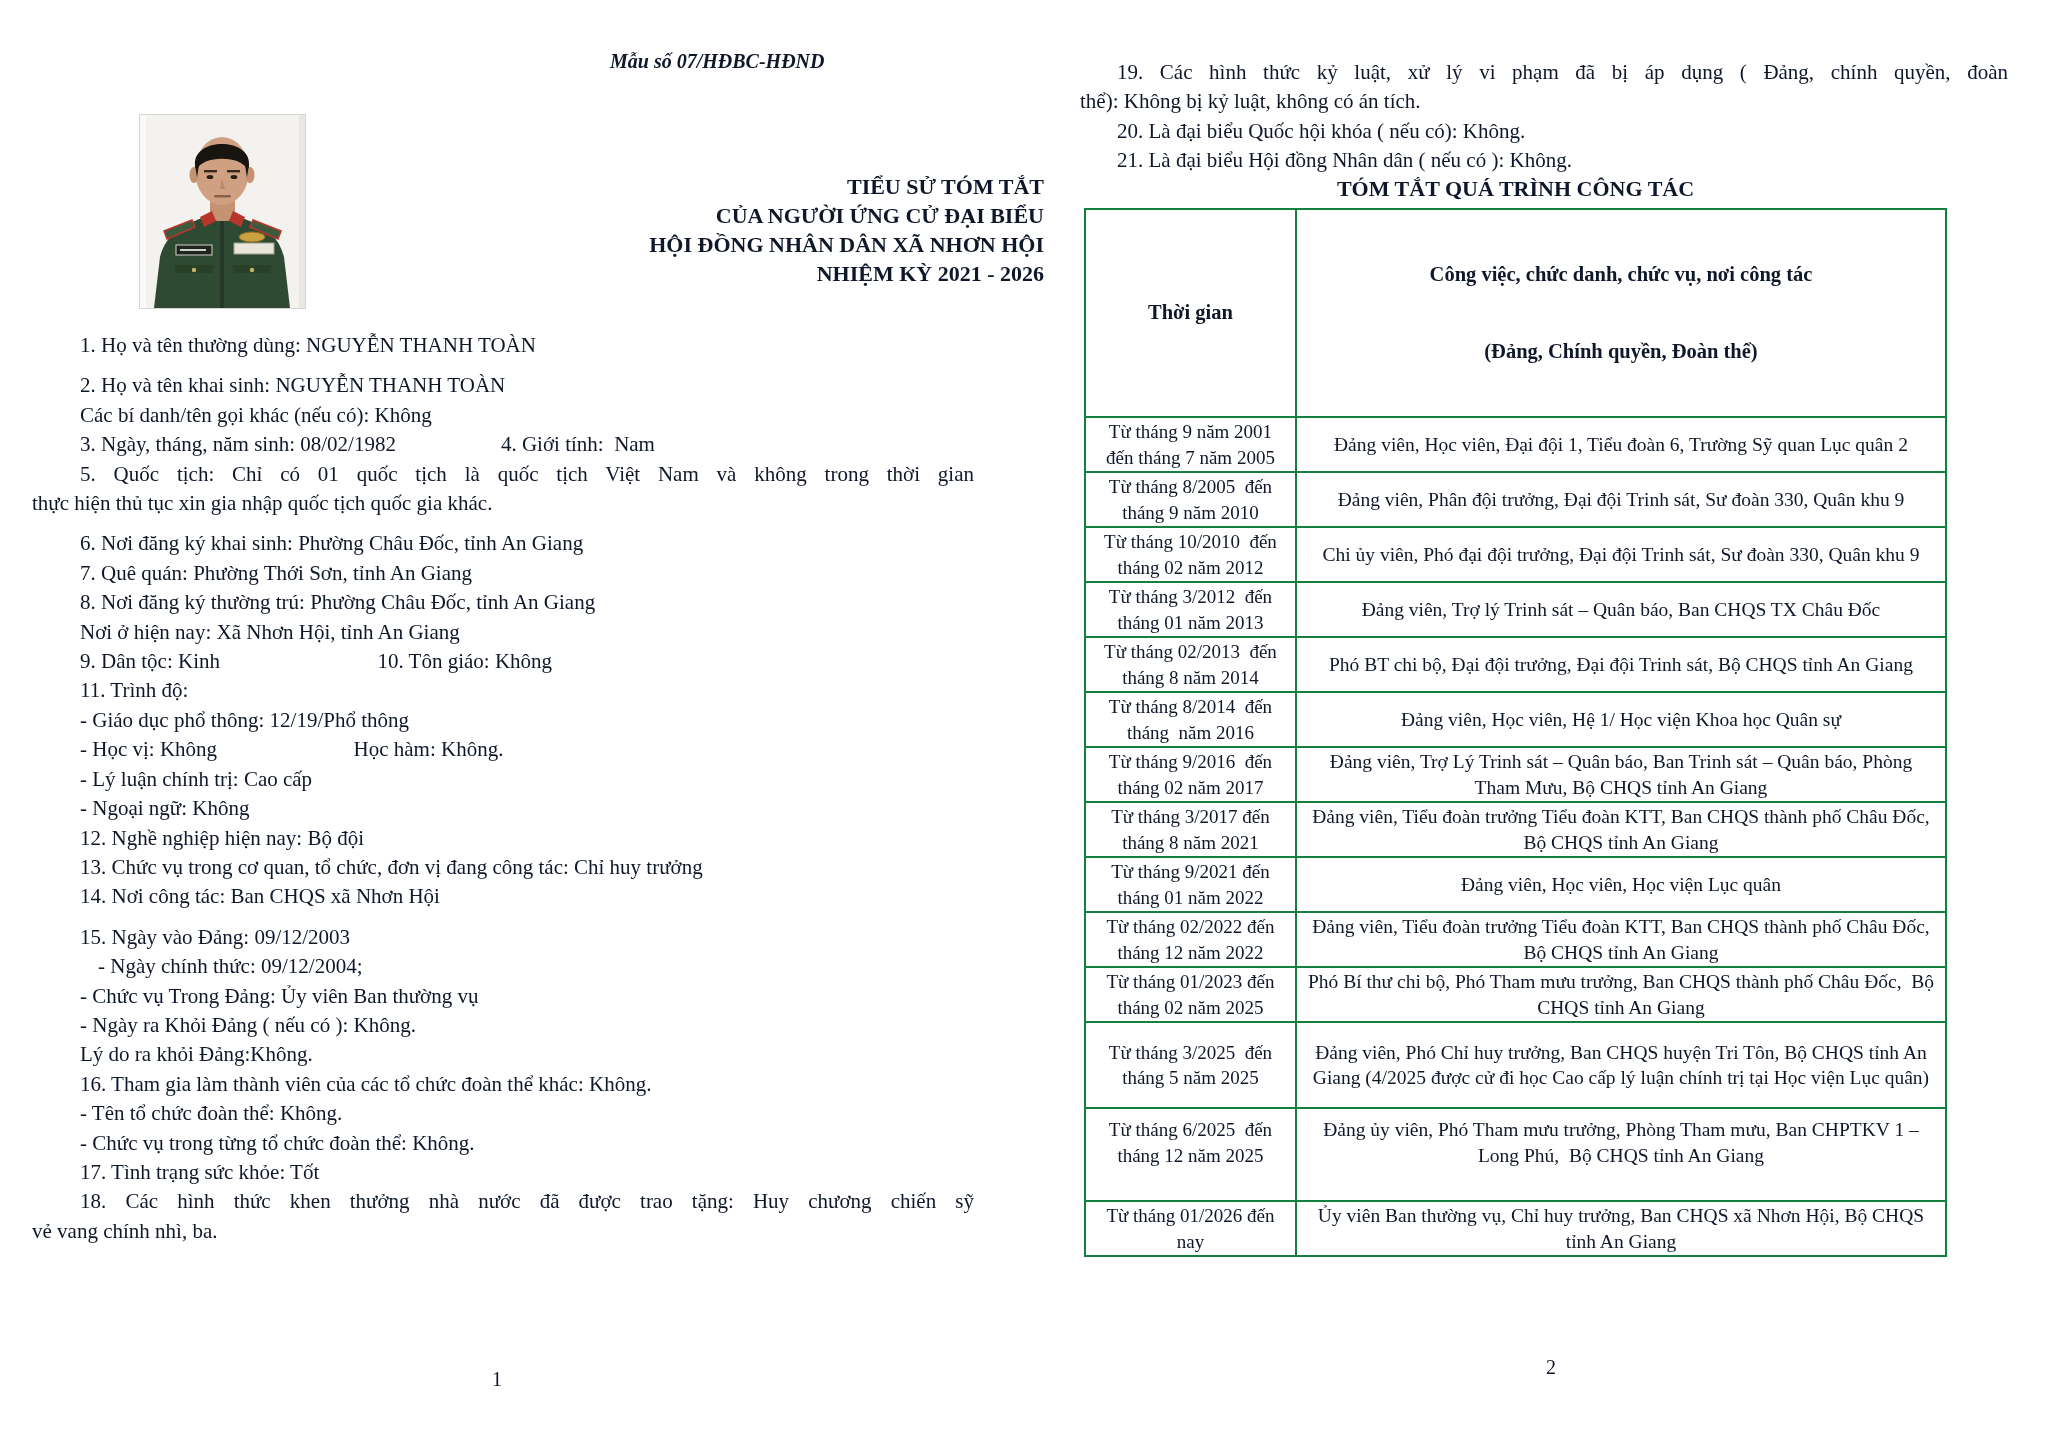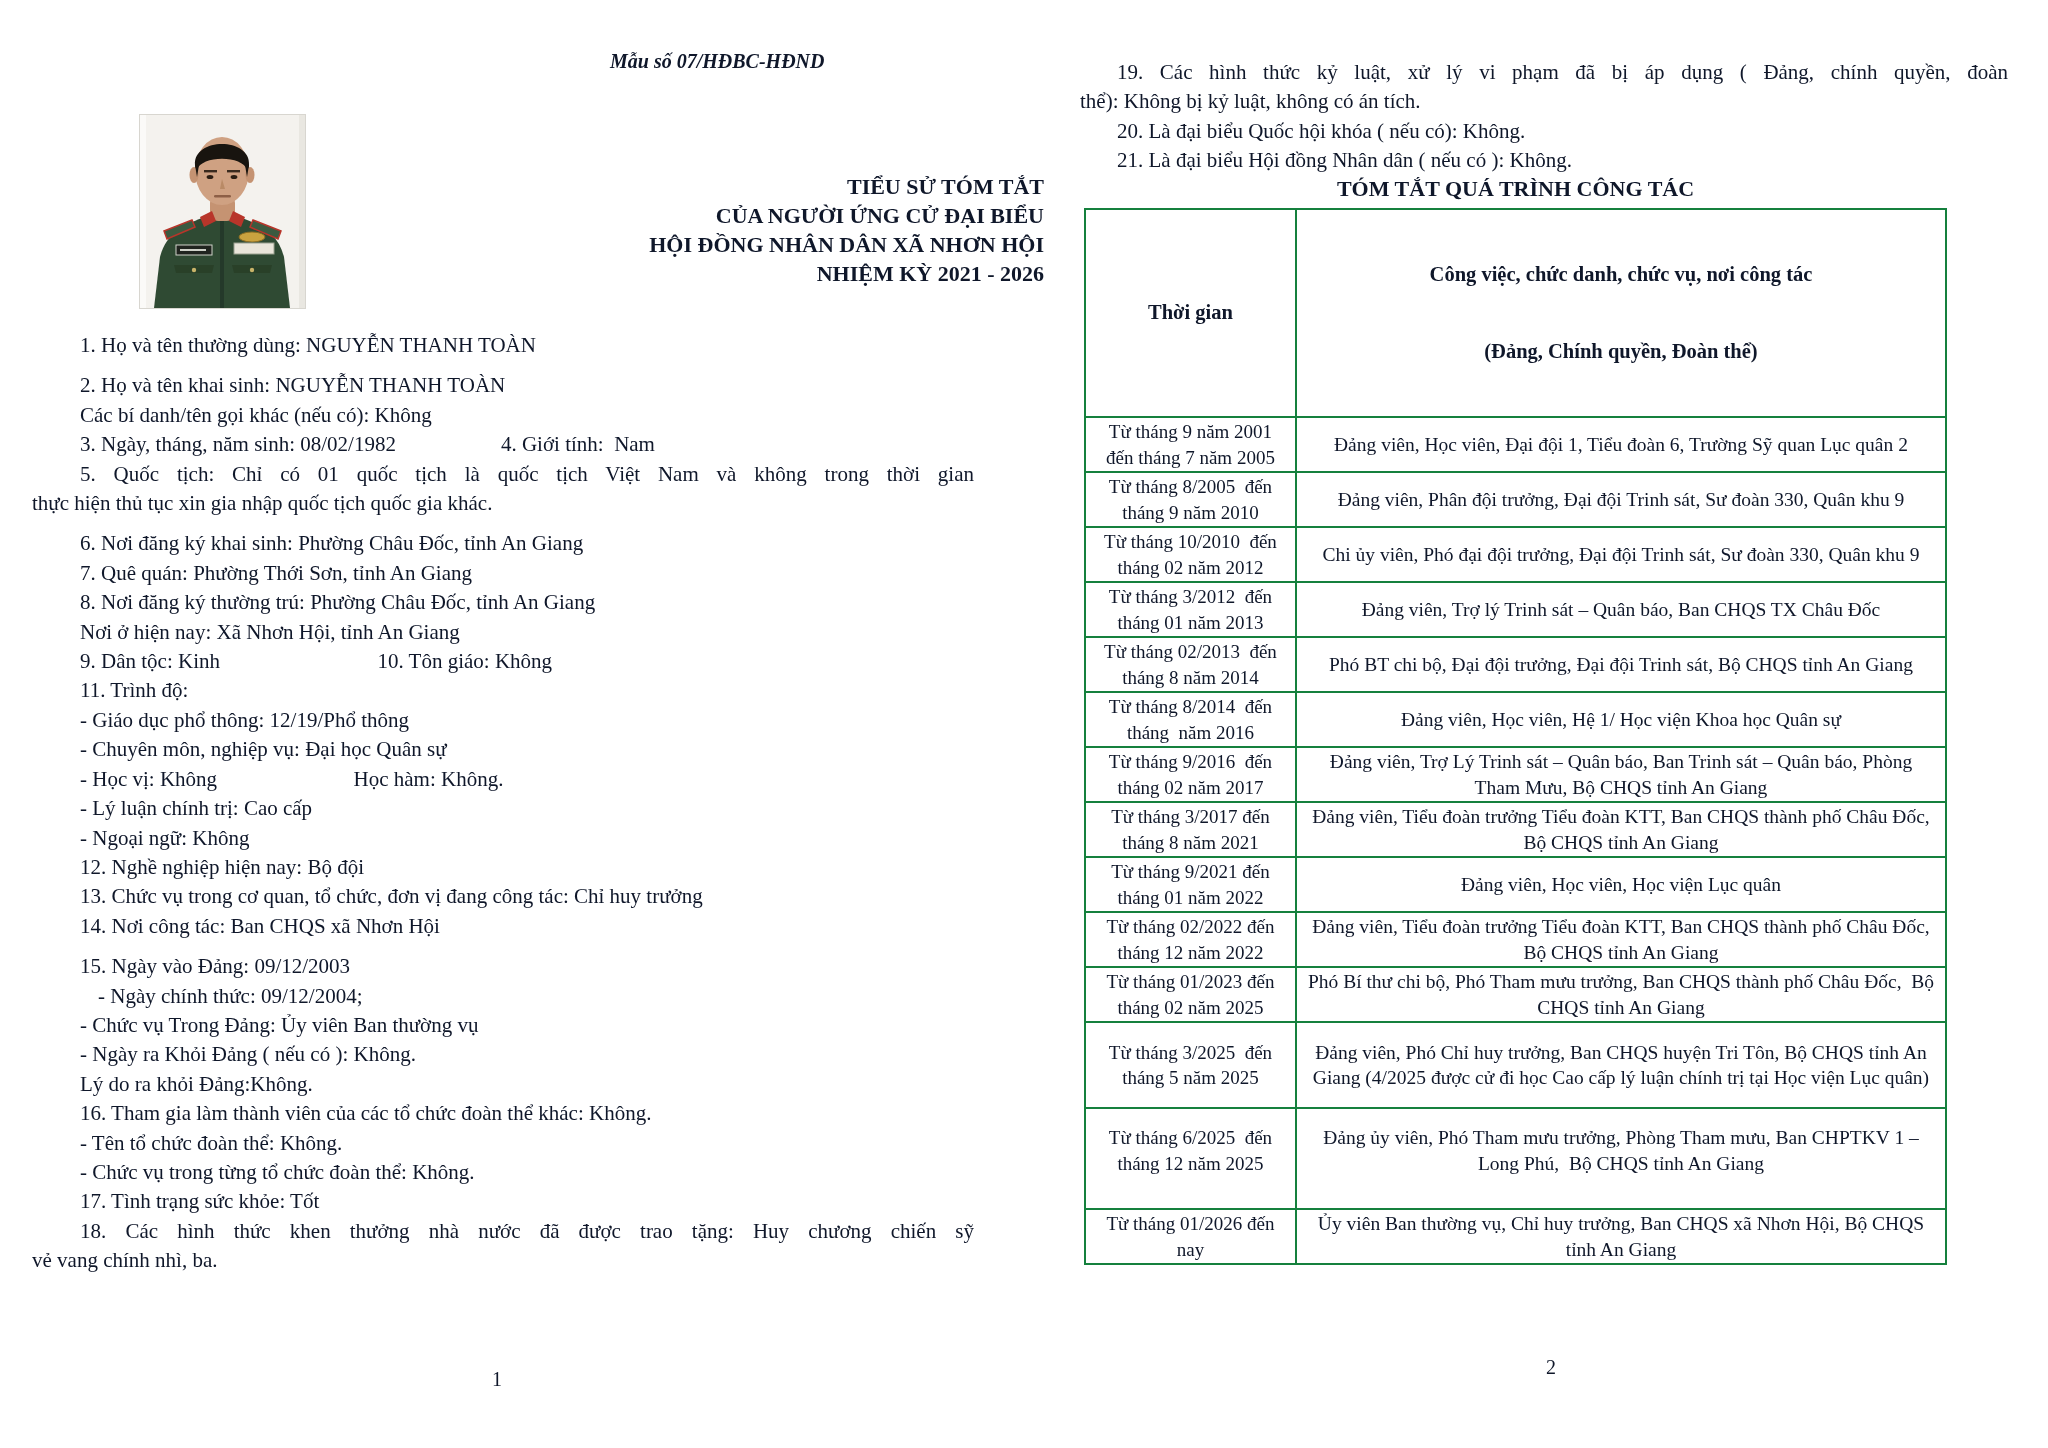--- a/index.html
+++ b/index.html
@@ -47,21 +47,21 @@
   }
   #career-table th,#career-table td{
     border:2px solid #15803d;padding:1px 8px;text-align:center;
     font-size:19.5px;line-height:25.5px;vertical-align:middle;
     white-space:pre-wrap;overflow:hidden;
   }
   #career-table th{font-weight:bold;font-size:20.5px;height:62px;}
   #career-table td{height:51px;}
   #career-table td.time{font-size:19px;}
   #career-table tbody tr:nth-child(12) td{height:82px;}
-  #career-table tbody tr:nth-child(13) td{height:82px;vertical-align:top;padding-top:16px;}
+  #career-table tbody tr:nth-child(13) td{height:82px;vertical-align:top;padding-top:8px;}
   .page-num{position:absolute;font-size:20px;}
   #page1 .page-num{left:462px;top:1368px;}
   #page2 .page-num{left:466px;top:1356px;}
 </style>
 </head>
 <body>
 
 <div id="canvas">
 
   <div class="page" id="page1">
@@ -131,21 +131,20 @@
           <div class="bline ">3. Ngày, tháng, năm sinh: 08/02/1982                    4. Giới tính:  Nam</div>
           <div class="bline j">5. Quốc tịch: Chỉ có 01 quốc tịch là quốc tịch Việt Nam và không trong thời gian</div>
           <div class="bline wrap">thực hiện thủ tục xin gia nhập quốc tịch quốc gia khác.</div>
           <div class="bline sp">6. Nơi đăng ký khai sinh: Phường Châu Đốc, tỉnh An Giang</div>
           <div class="bline ">7. Quê quán: Phường Thới Sơn, tỉnh An Giang</div>
           <div class="bline ">8. Nơi đăng ký thường trú: Phường Châu Đốc, tỉnh An Giang</div>
           <div class="bline ">Nơi ở hiện nay: Xã Nhơn Hội, tỉnh An Giang</div>
           <div class="bline ">9. Dân tộc: Kinh                              10. Tôn giáo: Không</div>
           <div class="bline ">11. Trình độ:</div>
           <div class="bline ">- Giáo dục phổ thông: 12/19/Phổ thông</div>
-          <div class="bline ">- Chuyên môn, nghiệp vụ: Đại học Quân sự</div>
           <div class="bline ">- Học vị: Không                          Học hàm: Không.</div>
           <div class="bline ">- Lý luận chính trị: Cao cấp</div>
           <div class="bline ">- Ngoại ngữ: Không</div>
           <div class="bline ">12. Nghề nghiệp hiện nay: Bộ đội</div>
           <div class="bline ">13. Chức vụ trong cơ quan, tổ chức, đơn vị đang công tác: Chỉ huy trưởng</div>
           <div class="bline ">14. Nơi công tác: Ban CHQS xã Nhơn Hội</div>
           <div class="bline sp">15. Ngày vào Đảng: 09/12/2003</div>
           <div class="bline ind2">- Ngày chính thức: 09/12/2004;</div>
           <div class="bline ">- Chức vụ Trong Đảng: Ủy viên Ban thường vụ</div>
           <div class="bline ">- Ngày ra Khỏi Đảng ( nếu có ): Không.</div>

